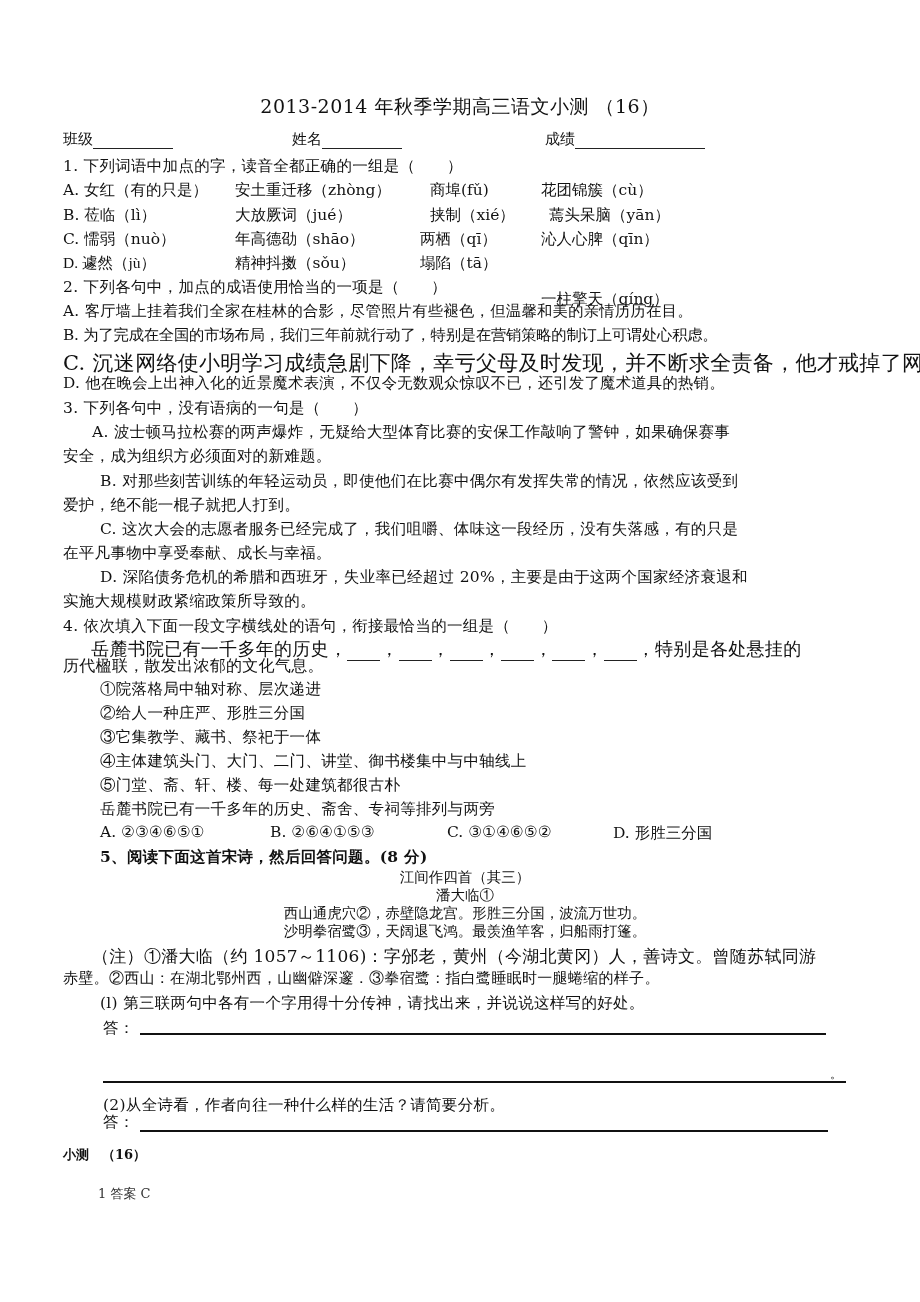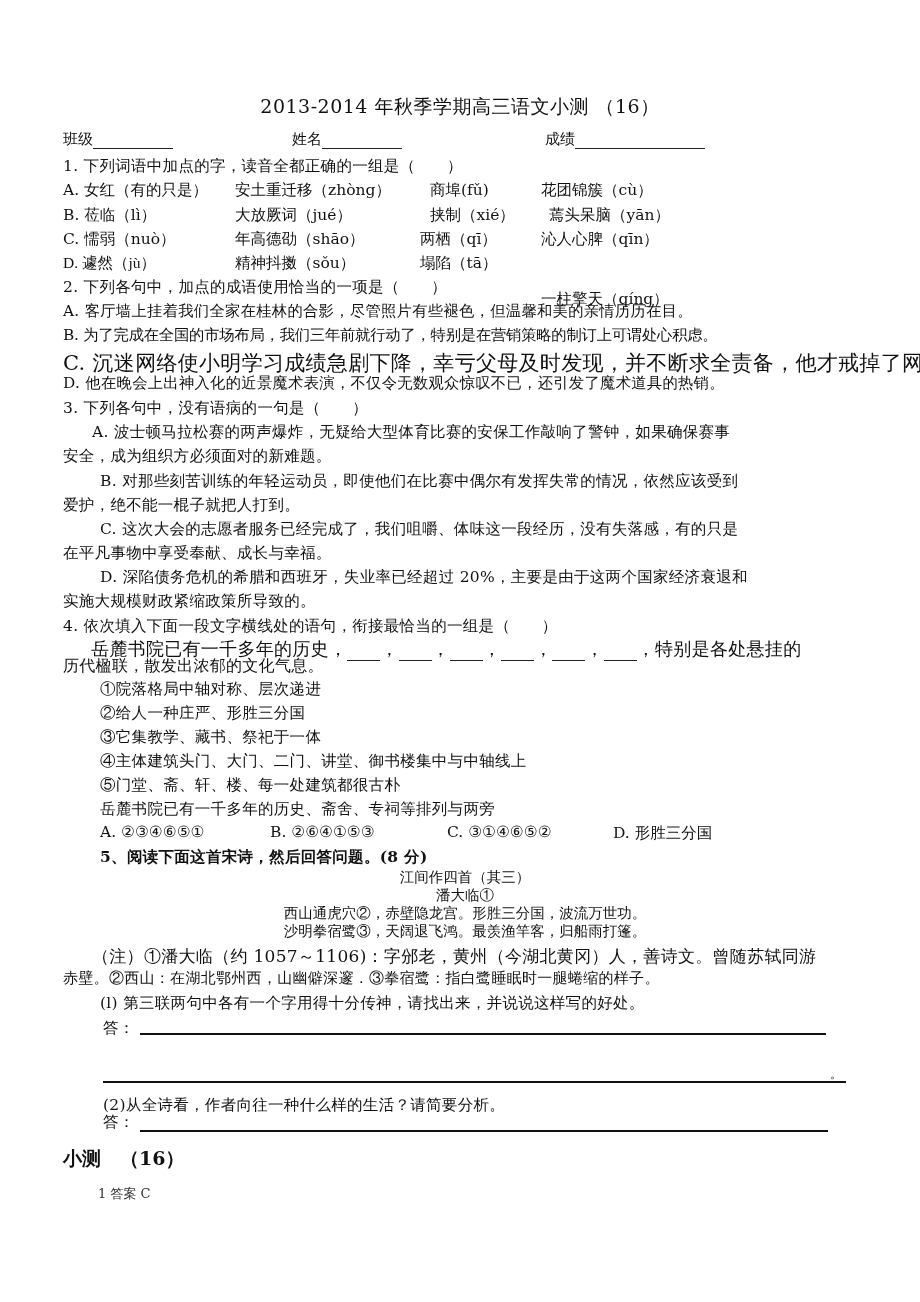--- a/index.html
+++ b/index.html
@@ -103,14 +103,14 @@
 <div class="abs line" style="top:969px; font-size:15px;">赤壁。②西山：在湖北鄂州西，山幽僻深邃．③拳宿鹭：指白鹭睡眠时一腿蜷缩的样子。</div>
 <div class="abs line" style="top:993px; left:100px;">(l) 第三联两句中各有一个字用得十分传神，请找出来，并说说这样写的好处。</div>
 <div class="abs line" style="top:1018px; left:103px;">答：</div>
 <div class="uline" style="left:140px; top:1033px; width:686px;"></div>
 <div class="uline" style="left:103px; top:1081px; width:743px;"></div>
 <div class="abs" style="left:830px; top:1066px; font-size:12px;">。</div>
 <div class="abs line" style="top:1088px; left:103px;margin-top:7px;">(2)从全诗看，作者向往一种什么样的生活？请简要分析。</div>
 <div class="abs line" style="top:1112px; left:103px;">答：</div>
 <div class="uline" style="left:140px; top:1130px; width:688px;"></div>
 
-<div class="abs bold" style="left:63px; top:1146px; font-size:19px;">小测　（16）</div>
+<div class="abs bold" style="left:63px; top:1146px; font-size:13px;">小测　（16）</div>
 <div class="abs" style="left:98px; top:1185px; font-size:13px; color:#333;">1 答案 C</div>
 
 </body></html>

